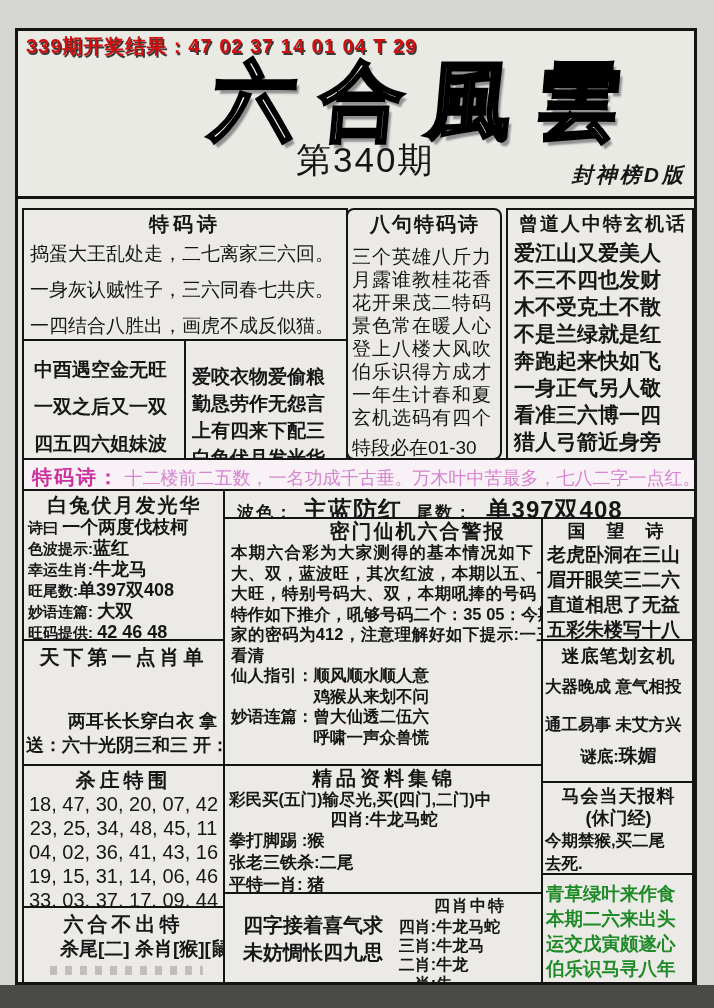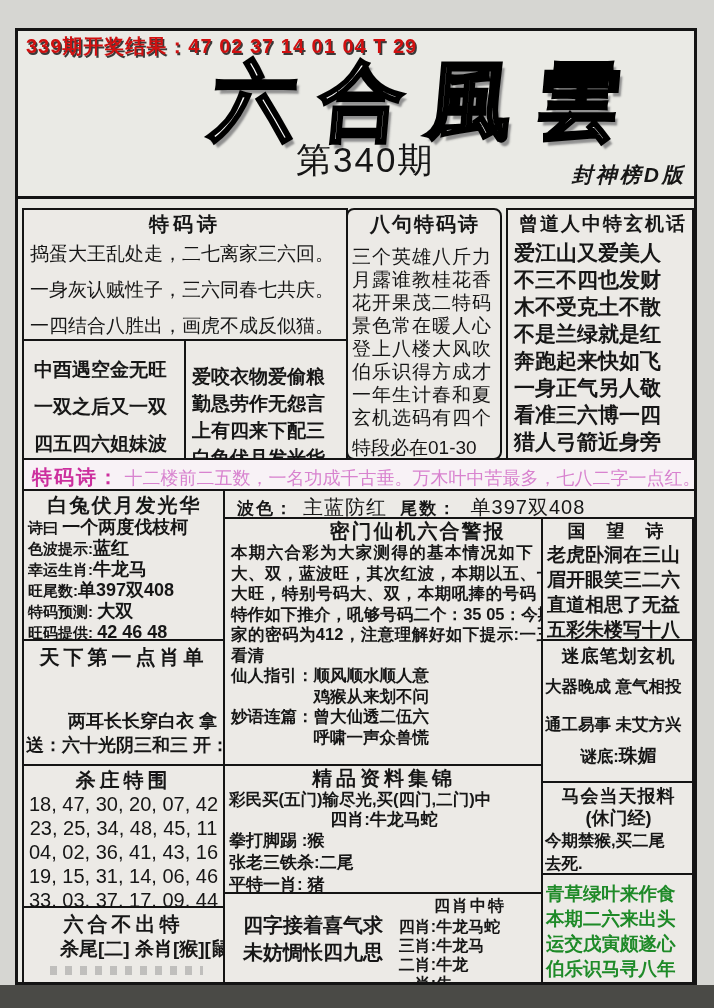--- a/index.html
+++ b/index.html
@@ -50,21 +50,21 @@
   #shazhuang { left:4px; top:565px; width:203px; height:144px; padding:2px 0 0 0; }
   #shazhuang .row { font-size:20px; line-height:24px; text-align:center; white-space:nowrap; }
   #buchute { left:4px; top:707px; width:203px; height:78px; padding:4px 0 0 0; }
   #buchute .line { text-align:center; font-size:19px; font-weight:bold; white-space:nowrap;padding-left:36px; }
   #buchute .remnant { height:9px; margin:4px 20px 0 26px; opacity:.45;
      background:repeating-linear-gradient(90deg,#8a8a8a 0 7px,transparent 7px 15px); }
 
   
   #bose { left:205px; top:290px; width:473px; height:30px; padding:3px 0 0 12px; white-space:nowrap; }
   #bose .lab { font-size:17px; font-weight:bold; letter-spacing:2px; }
-  #bose .val { font-size:20px; font-weight:normal; letter-spacing:1px; }
+  #bose .val { font-size:24px; font-weight:bold; letter-spacing:1px; }
   #jingbao { left:205px; top:318px; width:387px; height:249px; padding:1px 4px 0 6px; }
   #jingbao .bt { line-height:22px; letter-spacing:2px; }
   #jingbao .para { font-size:16.5px; line-height:20.5px; text-align:justify; font-weight:600; }
   #jingbao .grp { display:flex; font-weight:600; }
   #jingbao .glab { font-size:16.5px; line-height:20.5px; white-space:nowrap; }
   #jingbao .glines div { font-size:16.5px; line-height:20.5px; white-space:nowrap; }
   #jingpin { left:205px; top:565px; width:320px; height:130px; padding:1px 2px 0 4px; }
   #jingpin .bt { line-height:22px; }
   #jingpin .l1 { font-size:16.5px; line-height:20px; font-weight:600; white-space:nowrap; }
   #jingpin .l2 { font-size:17px; line-height:21px; font-weight:bold; text-align:center; }
@@ -156,21 +156,21 @@
         <span class="lab">特码诗：</span>
         <span class="txt">十二楼前二五数，一名功成千古垂。万木叶中苦最多，七八二字一点红。</span>
       </div>
 
       <div class="box" id="fax">
         <div class="bt">白兔伏月发光华</div>
         <div class="row"><span>诗曰</span> <span class="v">一个两度伐枝柯</span></div>
         <div class="row"><span>色波提示:</span><span class="v">蓝红</span></div>
         <div class="row"><span>幸运生肖:</span><span class="v">牛龙马</span></div>
         <div class="row"><span>旺尾数:</span><span class="v">单397双408</span></div>
-        <div class="row"><span>特码预测:</span> <span class="v">大双</span></div>
+        <div class="row"><span>妙语连篇:</span> <span class="v">大双</span></div>
         <div class="row"><span>旺码提供:</span> <span class="v">42  46  48</span></div>
       </div>
 
       <div class="box" id="dianxiao">
         <div class="bt">天下第一点肖单</div>
         <div class="l1">两耳长长穿白衣  拿</div>
         <div class="l2">送：六十光阴三和三  开：</div>
       </div>
 
       <div class="box" id="shazhuang">

